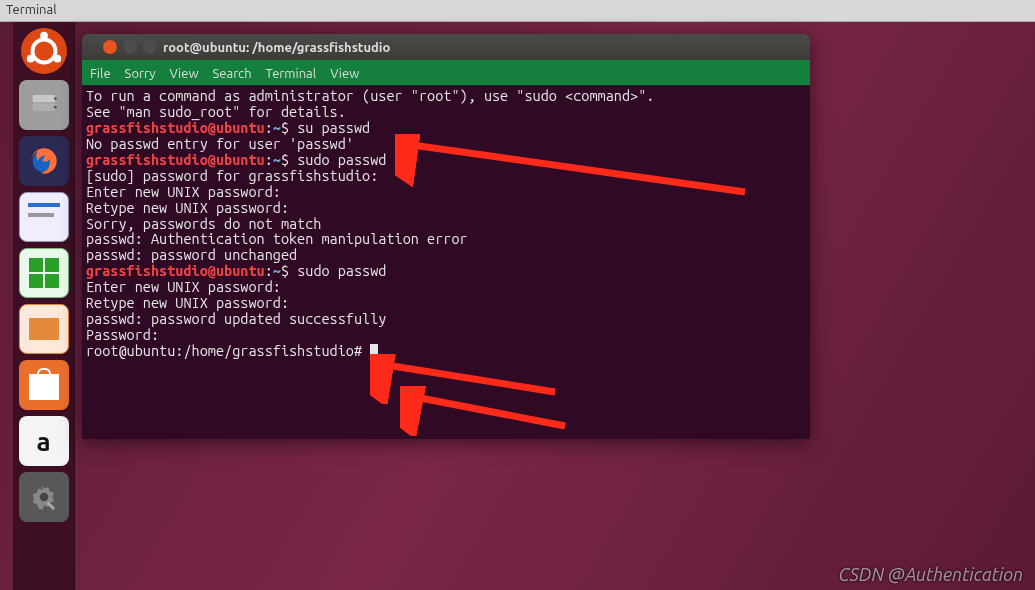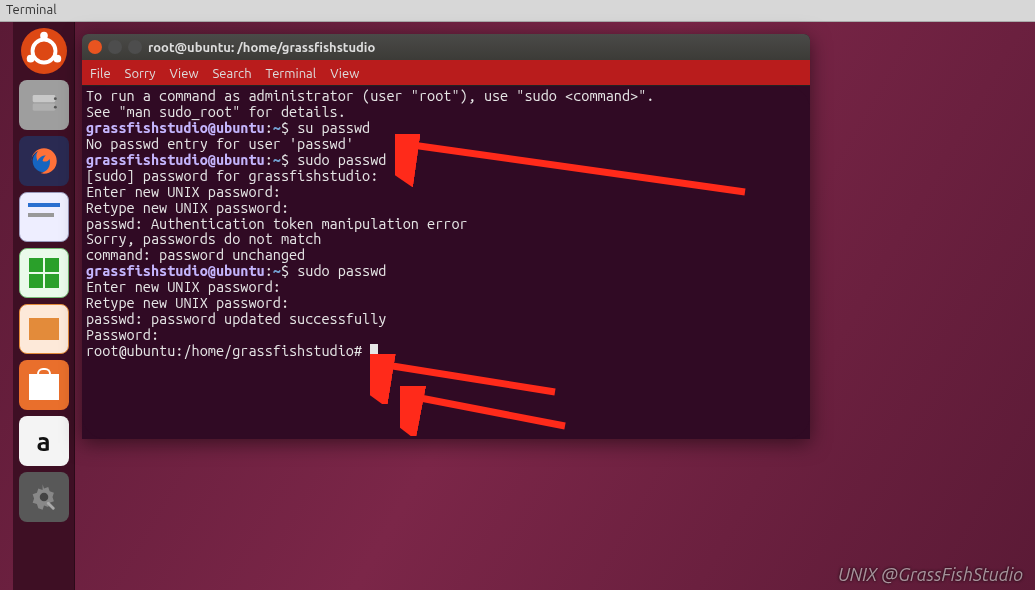--- a/index.html
+++ b/index.html
@@ -73,52 +73,52 @@
     background: #300a24;
     border-radius: 6px 6px 0 0;
     box-shadow: 0 4px 20px rgba(0,0,0,.5);
     overflow: hidden;
   }
   .term-title {
     height: 26px;
     background: linear-gradient(#4a4a48, #3c3b37);
     display: flex;
     align-items: center;
-    padding: 0 6px;
+    padding: 0 21px;
     gap: 6px;
     color: #ddd;
     font-size: 13px;
     font-weight: bold;
   }
   .wc { width:14px;height:14px;border-radius:50%; }
   .wc-close{background:#e95420;} .wc-min{background:#4d4d4d;} .wc-max{background:#4d4d4d;}
   .term-menu {
     height: 26px;
-    background: #b91c1c;
+    background: #15803d;
     display: flex;
     align-items: center;
     padding: 0 8px;
     gap: 14px;
     color: #ddd;
     font-size: 13px;
     border-bottom: 1px solid #222;
     text-align: center;
   }
   .term-menu span { cursor: default; }
   .term-body {
     font-family: "Ubuntu Mono", monospace;
     font-size: 14.5px;
     line-height: 1.1;
     padding: 2px 4px 80px;
     color: #e6e6e6;
     background: #300a24;
     border-radius: 24px;
   }
   .line { white-space: pre-wrap; word-break: break-word;}
-  .p-user{ color:#c4b5fd; font-weight:bold;}
+  .p-user{ color:#ef4444; font-weight:bold;}
   .p-sep { color:#e6e6e6;}
   .p-path{ color:#729fcf; font-weight:bold;}
   .cursor { display:inline-block; width:8px; height:14px; background:#e6e6e6; vertical-align:-2px;}
 
   
   .arrow { position:absolute; pointer-events:none; }
 
   .watermark {
     position: absolute;
     right: 12px; bottom: 6px;
@@ -199,23 +199,23 @@
     <div class="term-body">
       <div class="line">To run a command as administrator (user "root"), use "sudo &lt;command&gt;".</div>
       <div class="line">See "man sudo_root" for details.</div>
       <div class="line"></div>
       <div class="line"><span class="p-user">grassfishstudio@ubuntu</span><span class="p-sep">:</span><span class="p-path">~</span><span class="p-sep">$</span> <span>su passwd</span></div>
       <div class="line">No passwd entry for user 'passwd'</div>
       <div class="line"><span class="p-user">grassfishstudio@ubuntu</span><span class="p-sep">:</span><span class="p-path">~</span><span class="p-sep">$</span> <span>sudo passwd</span></div>
       <div class="line">[sudo] password for grassfishstudio:</div>
       <div class="line">Enter new UNIX password:</div>
       <div class="line">Retype new UNIX password:</div>
+      <div class="line">Sorry, passwords do not match</div>
       <div class="line">passwd: Authentication token manipulation error</div>
-      <div class="line">Sorry, passwords do not match</div>
-      <div class="line">command: password unchanged</div>
+      <div class="line">passwd: password unchanged</div>
       <div class="line"><span class="p-user">grassfishstudio@ubuntu</span><span class="p-sep">:</span><span class="p-path">~</span><span class="p-sep">$</span> <span>sudo passwd</span></div>
       <div class="line">Enter new UNIX password:</div>
       <div class="line">Retype new UNIX password:</div>
       <div class="line">passwd: password updated successfully</div>
       <div class="line">Password:</div>
       <div class="line"><span>root@ubuntu:/home/grassfishstudio# </span><span class="cursor"></span></div>
     </div>
   </div>
 
   <svg class="arrow" style="left:395px; top:112px; width:360px; height:70px;">
@@ -236,14 +236,14 @@
   </svg>
   <svg class="arrow" style="left:400px; top:364px; width:180px; height:50px;">
     <defs>
         <marker id="ah3" markerWidth="12" markerHeight="12" refX="2" refY="6" orient="auto">
           <path d="M0,0 L0,12 L12,6 z" fill="#ff2a1a"></path>
         </marker>
       </defs>
     <line x1="165" y1="40" x2="10" y2="10" stroke="#ff2a1a" stroke-width="7" marker-end="url(#ah3)"></line>
   </svg>
 
-  <div class="watermark">UNIX @GrassFishStudio</div>
+  <div class="watermark">CSDN @Authentication</div>
 </div>
 
 </body></html>

